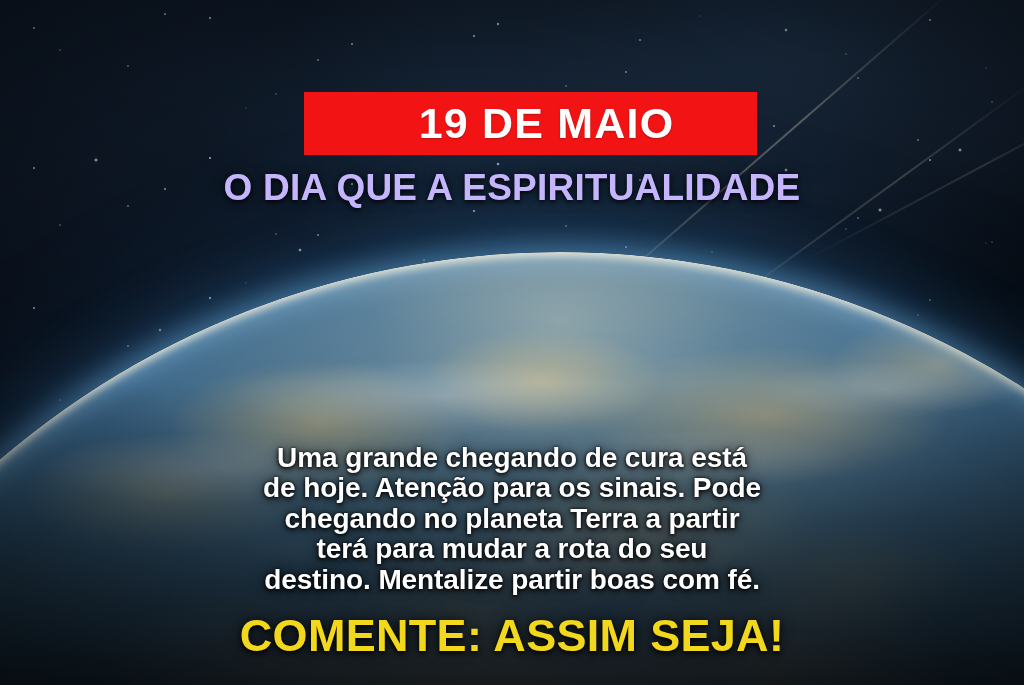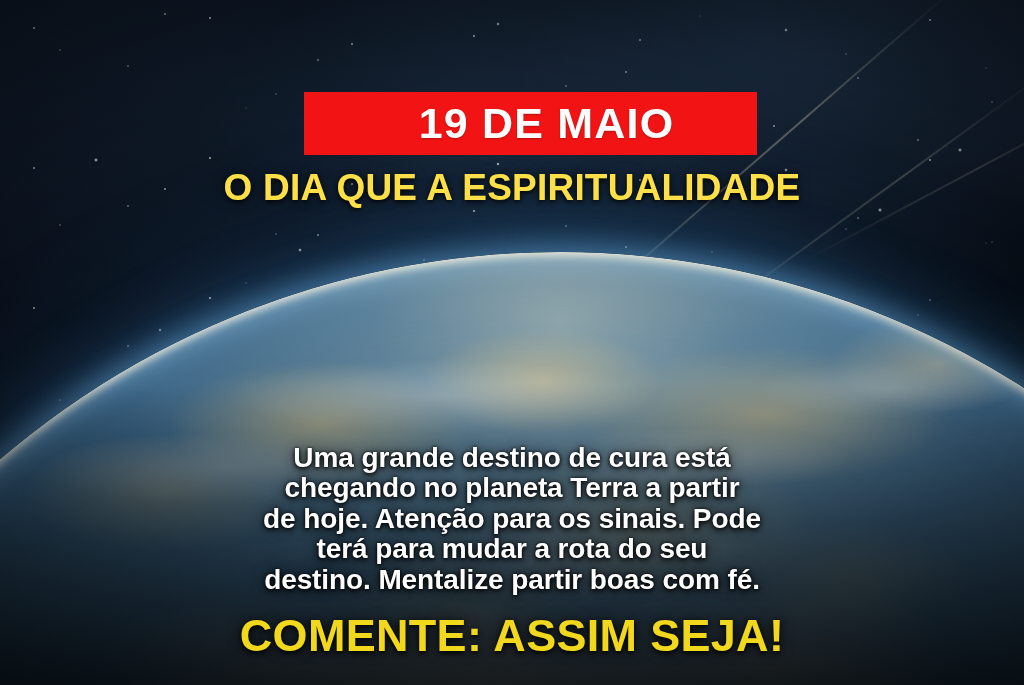--- a/index.html
+++ b/index.html
@@ -231,21 +231,21 @@
     text-shadow: 0 1px 2px rgba(0,0,0,.25);
     margin-left: 32px;
   }
 
   .headline {
     position: absolute;
     left: 0;
     right: 0;
     top: 166px;
     text-align: center;
-    color: #fde047;
+    color: #c4b5fd;
     font-size: 37px;
     font-weight: bold;
     line-height: 1.17;
     letter-spacing: .2px;
     text-shadow:
       0 2px 4px rgba(0,0,0,.75),
       0 0 12px rgba(0,0,0,.55);
   }
   .headline .hl-line { display: block; white-space: nowrap; }
 
@@ -316,23 +316,23 @@
     <div class="date-banner">
       <div class="date-banner-bg"></div>
       <div class="date-banner-text">19 DE MAIO</div>
     </div>
 
     <div class="headline">
       <span class="hl-line">O DIA QUE A ESPIRITUALIDADE</span>
     </div>
 
     <div class="body-copy">
-      <span class="bc-line">Uma grande destino de cura está</span>
+      <span class="bc-line">Uma grande chegando de cura está</span>
+      <span class="bc-line">de hoje. Atenção para os sinais. Pode</span>
       <span class="bc-line">chegando no planeta Terra a partir</span>
-      <span class="bc-line">de hoje. Atenção para os sinais. Pode</span>
       <span class="bc-line">terá para mudar a rota do seu</span>
       <span class="bc-line">destino. Mentalize partir boas com fé.</span>
     </div>
 
     <div class="cta">COMENTE: ASSIM SEJA!</div>
 
   </div>
 </div>
 
 </body></html>

